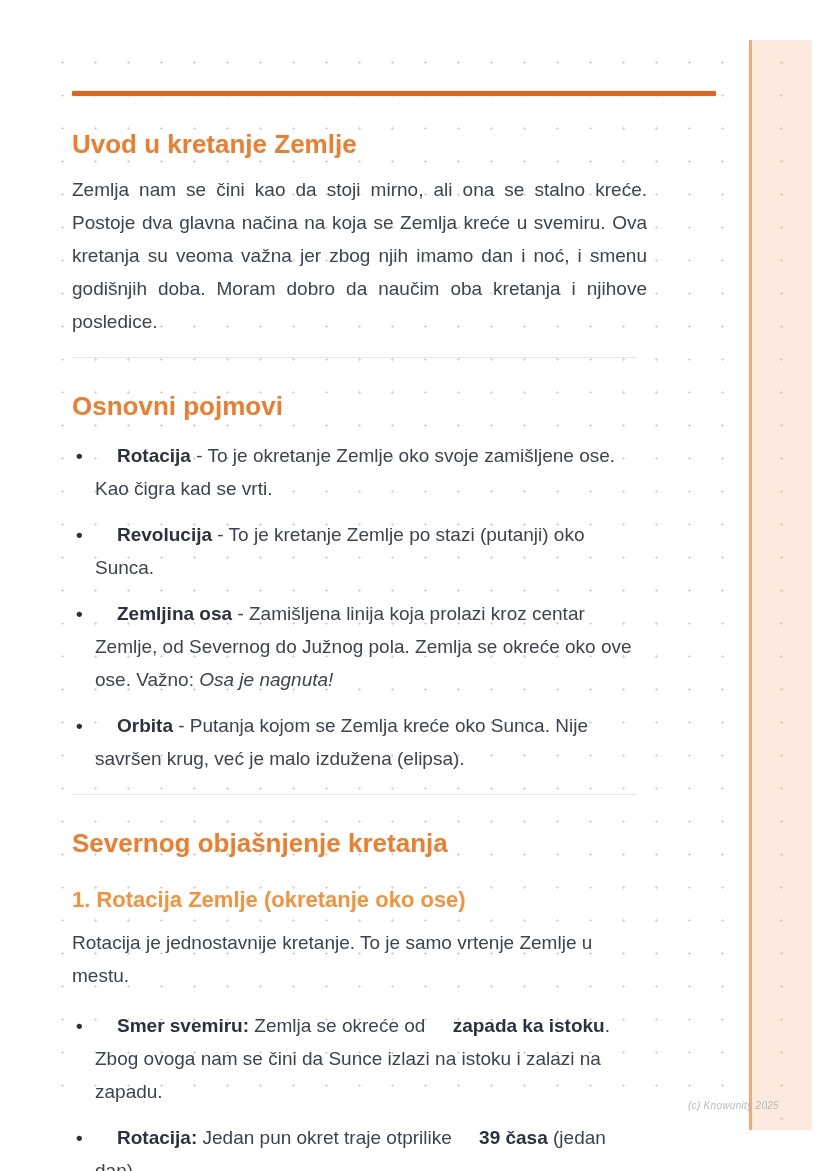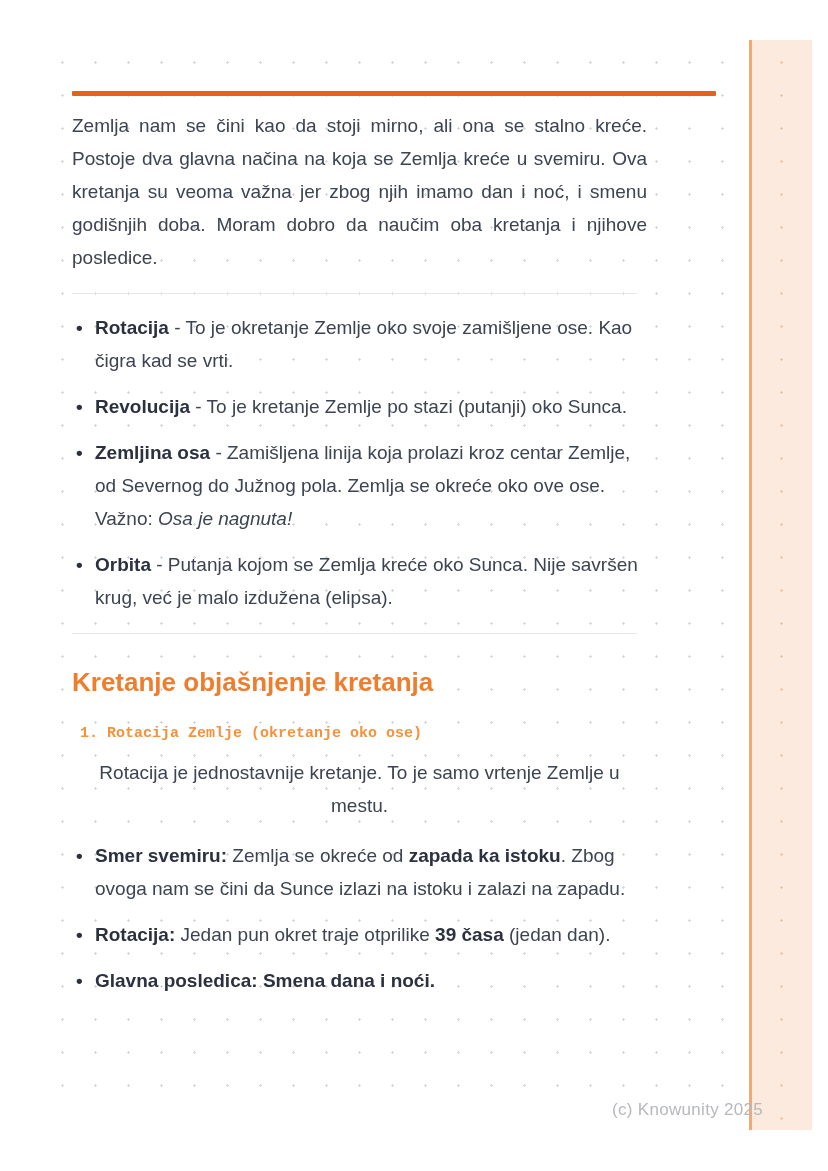--- a/index.html
+++ b/index.html
@@ -49,33 +49,31 @@
   }
   .doc-body { width: 575px; }
   .doc-body h2 {
     font-size: 26px;
     font-weight: 700;
     color: var(--h2-color);
     margin: 33px 0 0;
     line-height: 1.2;
   }
   .doc-body h3 {
-    font-size: 15px;
+    font-size: 22px;
     font-weight: 700;
     color: var(--h3-color);
-    margin: 27px 8px 0;
+    margin: 27px 0 0;
     line-height: 1.2;
-    font-family: Liberation Mono, monospace;
   }
   .doc-body p {
     font-size: 19px;
     line-height: 33px;
     color: var(--body-color);
     margin: 13px 0 0;
-    text-align: center;
   }
   .doc-body p.justify { text-align: justify; }
   .divider {
     border: none;
     border-top: 1px solid var(--divider-color);
     margin: 19px 0 0;
     width: 565px;
   }
   ul.blist {
     list-style: none;
@@ -89,51 +87,54 @@
     color: var(--body-color);
     margin-bottom: 13px;
   }
   ul.blist > li:last-child { margin-bottom: 0; }
   .marker-disc {
     position: absolute;
     left: 4px; top: 0;
     font-weight: 700;
     color: var(--bold-color);
   }
-  .b { font-weight: 700; color: var(--bold-color); }
+  .b { font-weight: 700; color: var(--bold-color); margin-left: 22px; }
   .i { font-style: italic; }
   .footer-credit {
     position: absolute;
     top: 1100px;
-    right: 65px;
-    font-size: 17px;
+    right: 49px;
+    font-size: 10px;
     letter-spacing: 0.3px;
     color: var(--footer-color);
     z-index: 2;
+    font-style: italic;
   }
 </style>
 </head>
 <body style="--title-color: #e55d15; --rule-color: #e5621a; --h2-color: #ee7d2e; --h3-color: #f4923d; --body-color: #3c4351; --bold-color: #2b3140; --divider-color: #e6e6e8; --dot-color: #d6d8dc; --strip-fill: #fceade; --strip-dot: #e9c5a9; --strip-border: #f1a978; --footer-color: #b6b8bc;">
 
 <div class="dots-layer"></div>
 <div class="accent-strip"></div>
 
 <div class="content">
   <div class="title-rule"></div>
   <div class="doc-body">
+      <h2>Uvod u kretanje Zemlje</h2>
       <p class="justify"><span>Zemlja nam se čini kao da stoji mirno, ali ona se stalno kreće. Postoje dva glavna načina na koja se Zemlja kreće u svemiru. Ova kretanja su veoma važna jer zbog njih imamo dan i noć, i smenu godišnjih doba. Moram dobro da naučim oba kretanja i njihove posledice.</span></p>
       <hr class="divider">
+      <h2>Osnovni pojmovi</h2>
       <ul class="blist">
         <li><span class="marker-disc">•</span><span class="b">Rotacija</span><span> - To je okretanje Zemlje oko svoje zamišljene ose. Kao čigra kad se vrti.</span></li>
         <li><span class="marker-disc">•</span><span class="b">Revolucija</span><span> - To je kretanje Zemlje po stazi (putanji) oko Sunca.</span></li>
         <li><span class="marker-disc">•</span><span class="b">Zemljina osa</span><span> - Zamišljena linija koja prolazi kroz centar Zemlje, od Severnog do Južnog pola. Zemlja se okreće oko ove ose. Važno: </span><span class="i">Osa je nagnuta!</span></li>
         <li><span class="marker-disc">•</span><span class="b">Orbita</span><span> - Putanja kojom se Zemlja kreće oko Sunca. Nije savršen krug, već je malo izdužena (elipsa).</span></li>
       </ul>
       <hr class="divider">
-      <h2>Kretanje objašnjenje kretanja</h2>
+      <h2>Severnog objašnjenje kretanja</h2>
       <h3>1. Rotacija Zemlje (okretanje oko ose)</h3>
       <p><span>Rotacija je jednostavnije kretanje. To je samo vrtenje Zemlje u mestu.</span></p>
       <ul class="blist">
         <li><span class="marker-disc">•</span><span class="b">Smer svemiru:</span><span> Zemlja se okreće od </span><span class="b">zapada ka istoku</span><span>. Zbog ovoga nam se čini da Sunce izlazi na istoku i zalazi na zapadu.</span></li>
         <li><span class="marker-disc">•</span><span class="b">Rotacija:</span><span> Jedan pun okret traje otprilike </span><span class="b">39 časa</span><span> (jedan dan).</span></li>
         <li><span class="marker-disc">•</span><span class="b">Glavna posledica: Smena dana i noći.</span></li>
       </ul>
     </div>
 </div>
 

